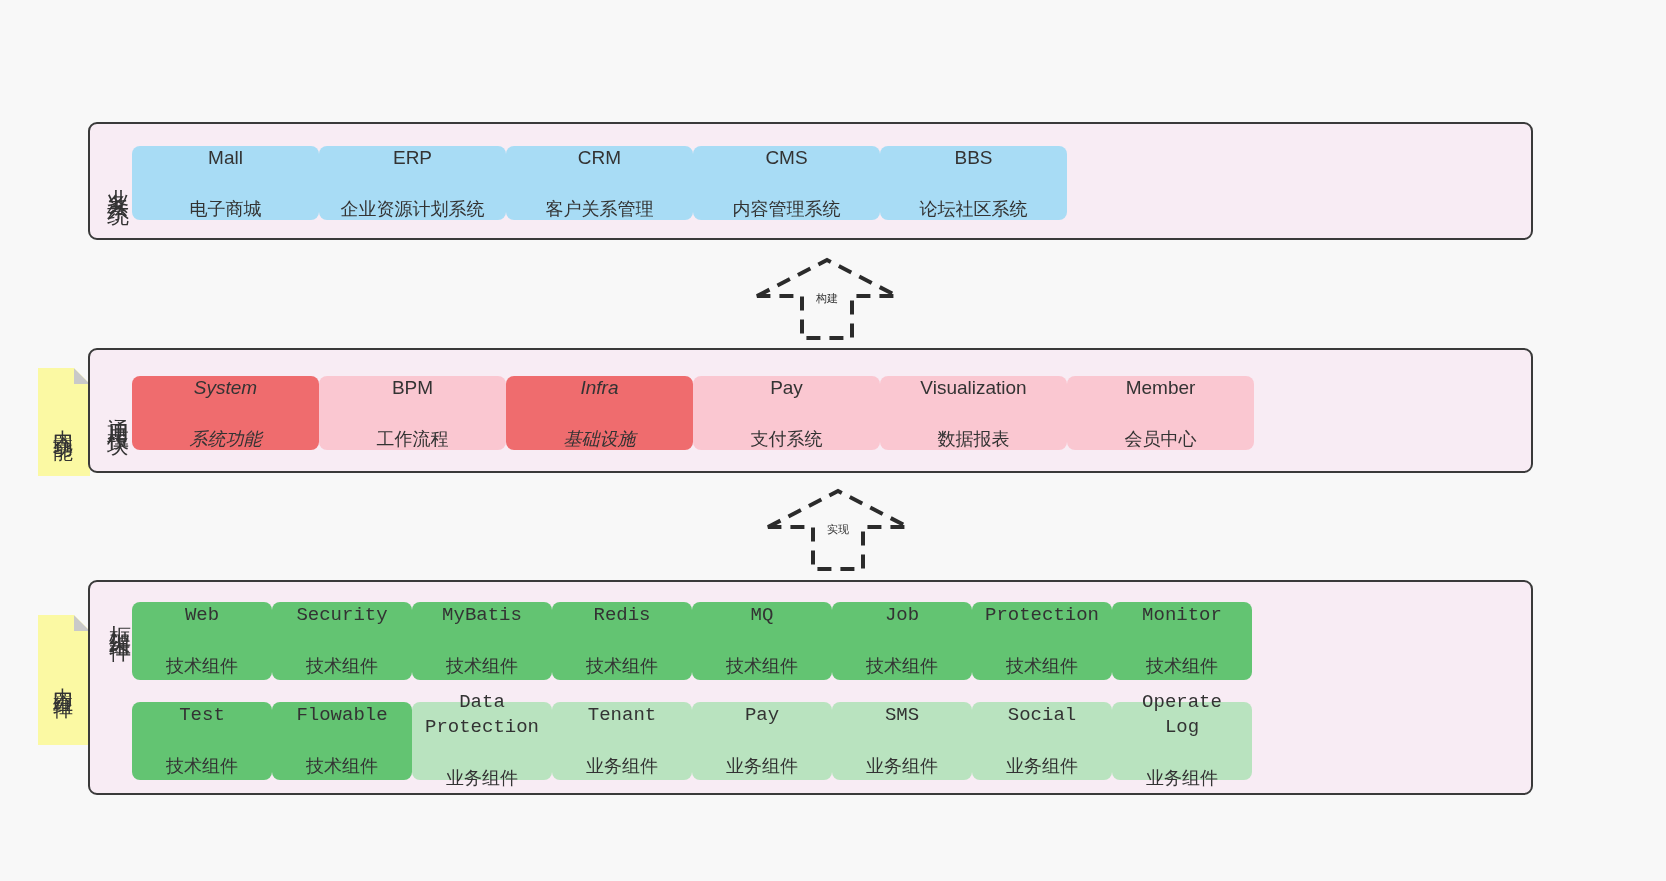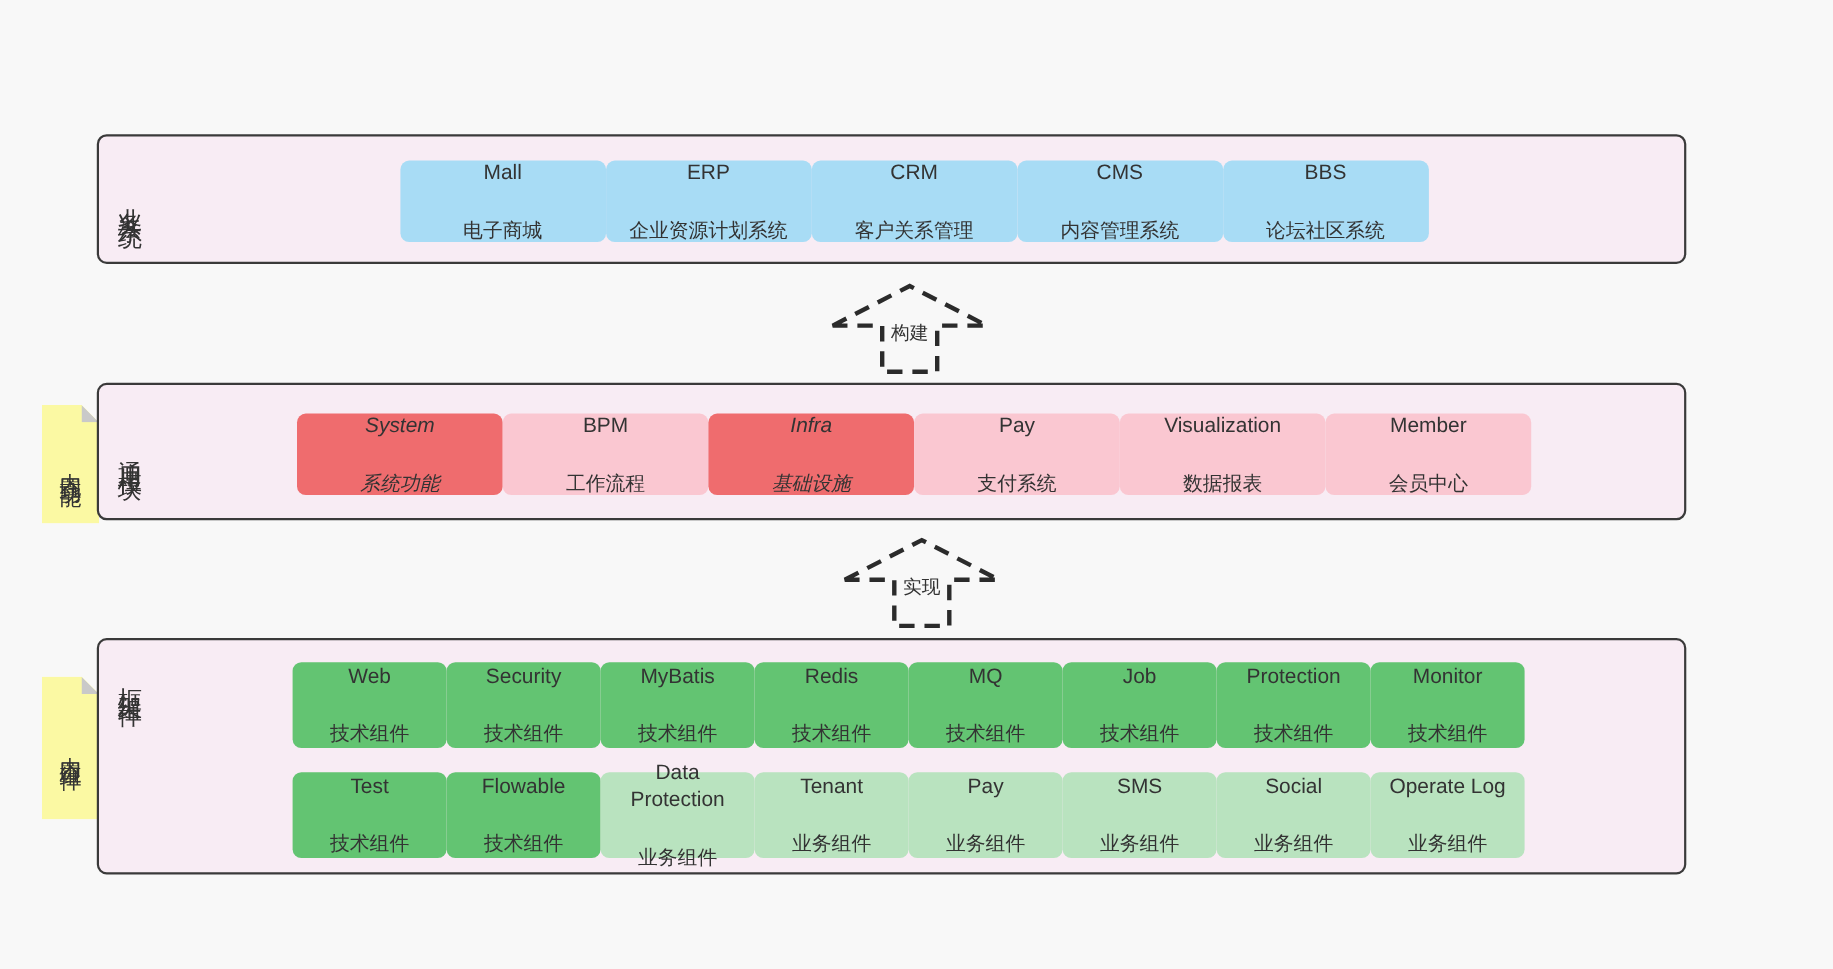--- a/index.html
+++ b/index.html
@@ -17,32 +17,32 @@
   .layer{
     position:absolute;
     left:88px;width:1445px;
     background:var(--panel_bg,#f8ecf4);
     border:2px solid var(--panel_border,#3a3a3a);
     border-radius:9px;
     box-sizing:border-box;
   }
   .layer--business{top:122px;height:118px;}
   .layer--modules{top:348px;height:125px;}
-  .layer--framework{top:580px;height:215px;}
+  .layer--framework{top:580px;height:215px;font-family:Liberation Mono, monospace;}
   .layer-label{
     position:absolute;left:13px;top:50%;
     transform:translateY(-50%);
     writing-mode:vertical-rl;text-orientation:upright;
     font-size:22px;letter-spacing:5px;color:var(--text,#333);
     white-space:nowrap;
   }
   .layer--framework .layer-label{top:26px;transform:none;}
   .box-row{
-    position:absolute;left:57px;
-    display:flex;justify-content:center;
+    position:absolute;left:42px;
+    display:flex;justify-content:flex-start;
     width:1368px;
   }
   .layer--business .box-row{top:22px;}
   .layer--modules .box-row{top:26px;}
   .layer--framework .box-row--1{top:20px;width:1358px;}
   .layer--framework .box-row--2{top:120px;width:1358px;}
   .box{
     border-radius:8px;
     display:flex;flex-direction:column;
     align-items:center;justify-content:center;
@@ -82,21 +82,21 @@
     position:absolute;width:150px;height:86px;
   }
   .arrow--build{left:752px;top:256px;}
   .arrow--implement{left:763px;top:487px;}
   .arrow svg{display:block;width:100%;height:100%;}
   .arrow-label{
     position:absolute;left:50%;top:34px;
     transform:translateX(-50%);
     background:var(--page_bg,#f8f8f8);
     padding:1px 5px;
-    font-size:17px;color:var(--text,#333);
+    font-size:11px;color:var(--text,#333);
     white-space:nowrap;
   }
 </style>
 </head>
 <body>
 
 <div class="canvas">
 
   <div class="sticky sticky--modules">
     <span class="sticky-label">内置功能</span>

